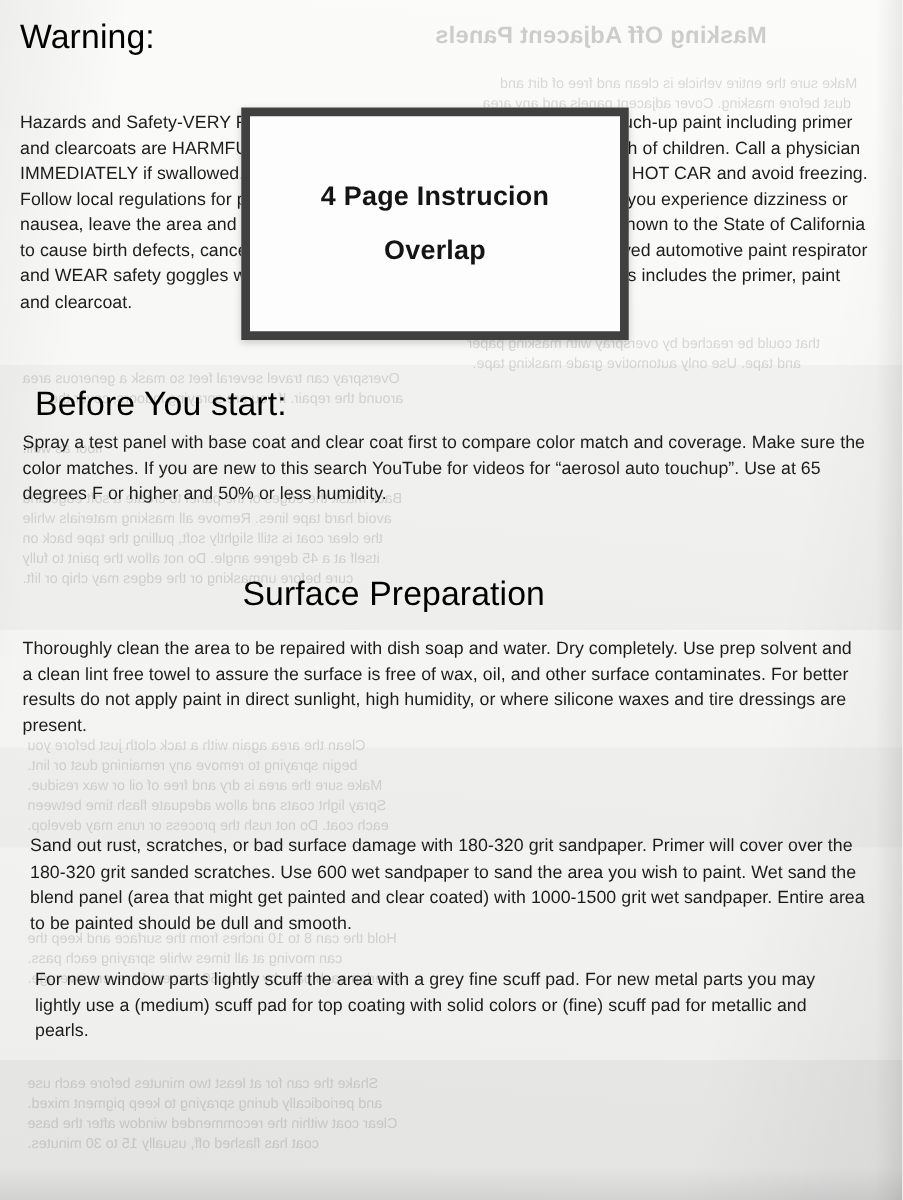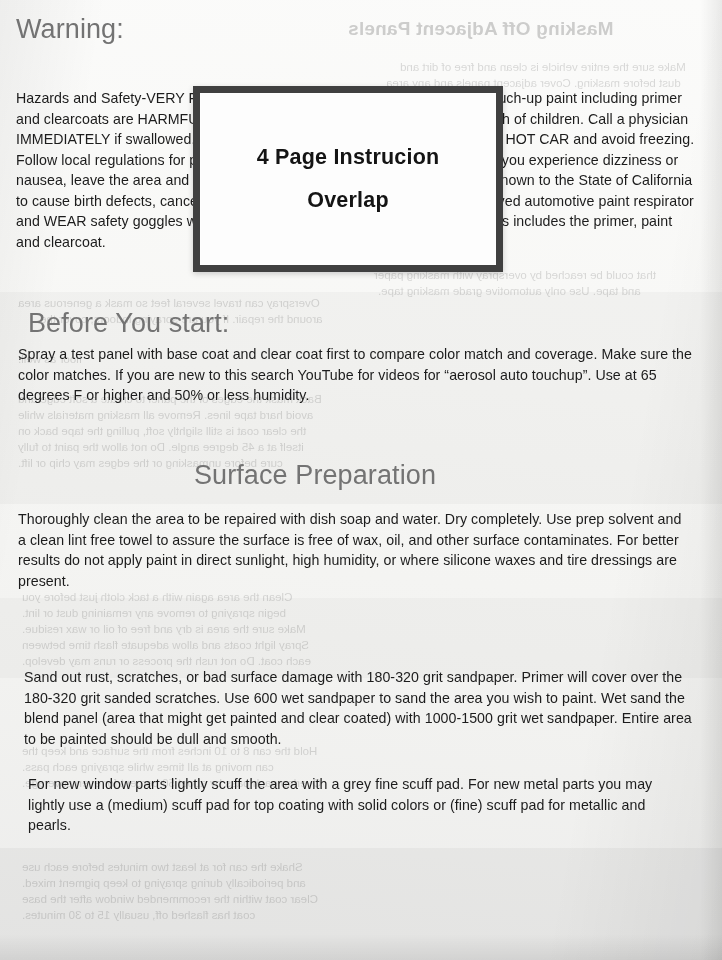--- a/index.html
+++ b/index.html
@@ -71,21 +71,21 @@
     inset: 0;
   }
 
   h2.section {
     position: absolute;
     margin: 0;
     font-weight: 400;
     font-size: 27px;
     line-height: 30px;
     letter-spacing: 0.1px;
-    color: #737373;
+    color: #000000;
   }
 
   p.body {
     position: absolute;
     margin: 0;
     font-size: 14.2px;
     line-height: 20.5px;
     color: #1c1c1c;
     letter-spacing: 0.05px;
   }

